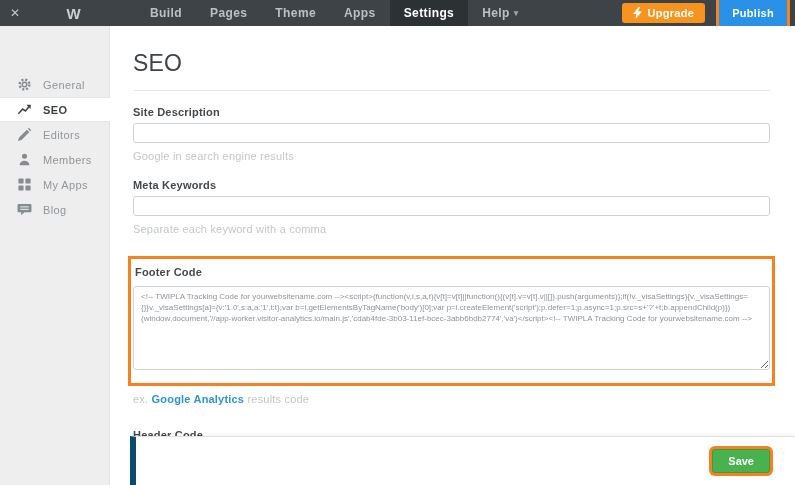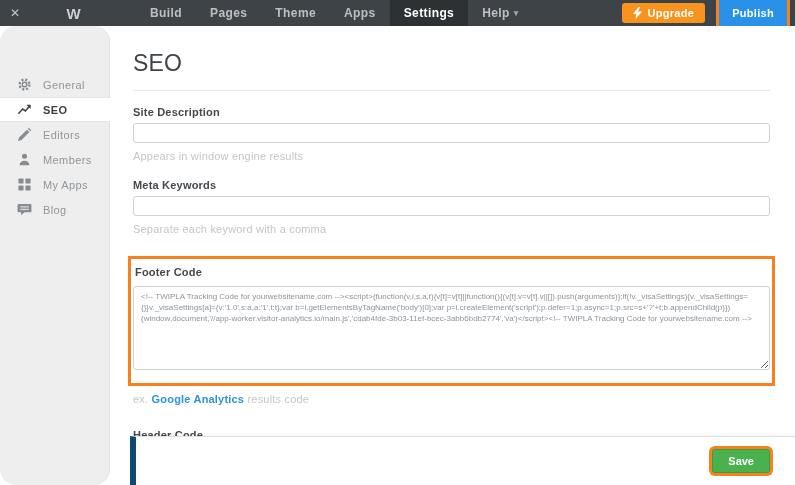--- a/index.html
+++ b/index.html
@@ -37,21 +37,21 @@
     height:20px; border-radius:3px; color:#fff; font-size:11px; font-weight:bold;
     letter-spacing:0.3px; cursor:pointer; border:none;text-align:center;
   }
   .btn-upgrade { background:#f8941d; padding:0 11px; gap:5px; }
   .btn-publish { background:#2a91e8; padding:16px 13px; }
   .hl-ring { box-shadow:0 0 0 3px #f5821f; }
 
   
   .sidebar {
     position:absolute; top:26px; left:0; bottom:0; width:110px;
-    background:#eeeeee; border-right:1px solid #e3e3e3; padding-top:46px;border-radius:16px;
+    background:#eeeeee; border-right:1px solid #e3e3e3; padding-top:46px;
   }
   .side-item {
     display:flex; align-items:center; height:25px; padding-left:17px;
     color:#90969b; font-size:11px; letter-spacing:0.4px; cursor:pointer;
   }
   .side-item .ic { width:15px; height:15px; margin-right:11px; flex:0 0 auto; }
   .side-item.active {
     background:#ffffff; color:#3c4145; font-weight:bold;
     border-top:1px solid #e6e6e6; border-bottom:1px solid #e6e6e6;
     margin-right:-1px;
@@ -201,21 +201,21 @@
     </div>
   </div>
 
   <div class="content">
     <h1 class="page-title">SEO</h1>
     <hr class="divider">
 
     <div class="sec-site">
       <label class="field-label">Site Description</label>
       <input class="text-input" type="text" value="" style="">
-      <div class="helper">Appears in window engine results</div>
+      <div class="helper">Google in search engine results</div>
     </div>
 
     <div class="sec-meta">
       <label class="field-label">Meta Keywords</label>
       <input class="text-input" type="text" value="" style="">
       <div class="helper">Separate each keyword with a comma</div>
     </div>
 
     <div class="footer-code-box">
       <label class="field-label">Footer Code</label>

